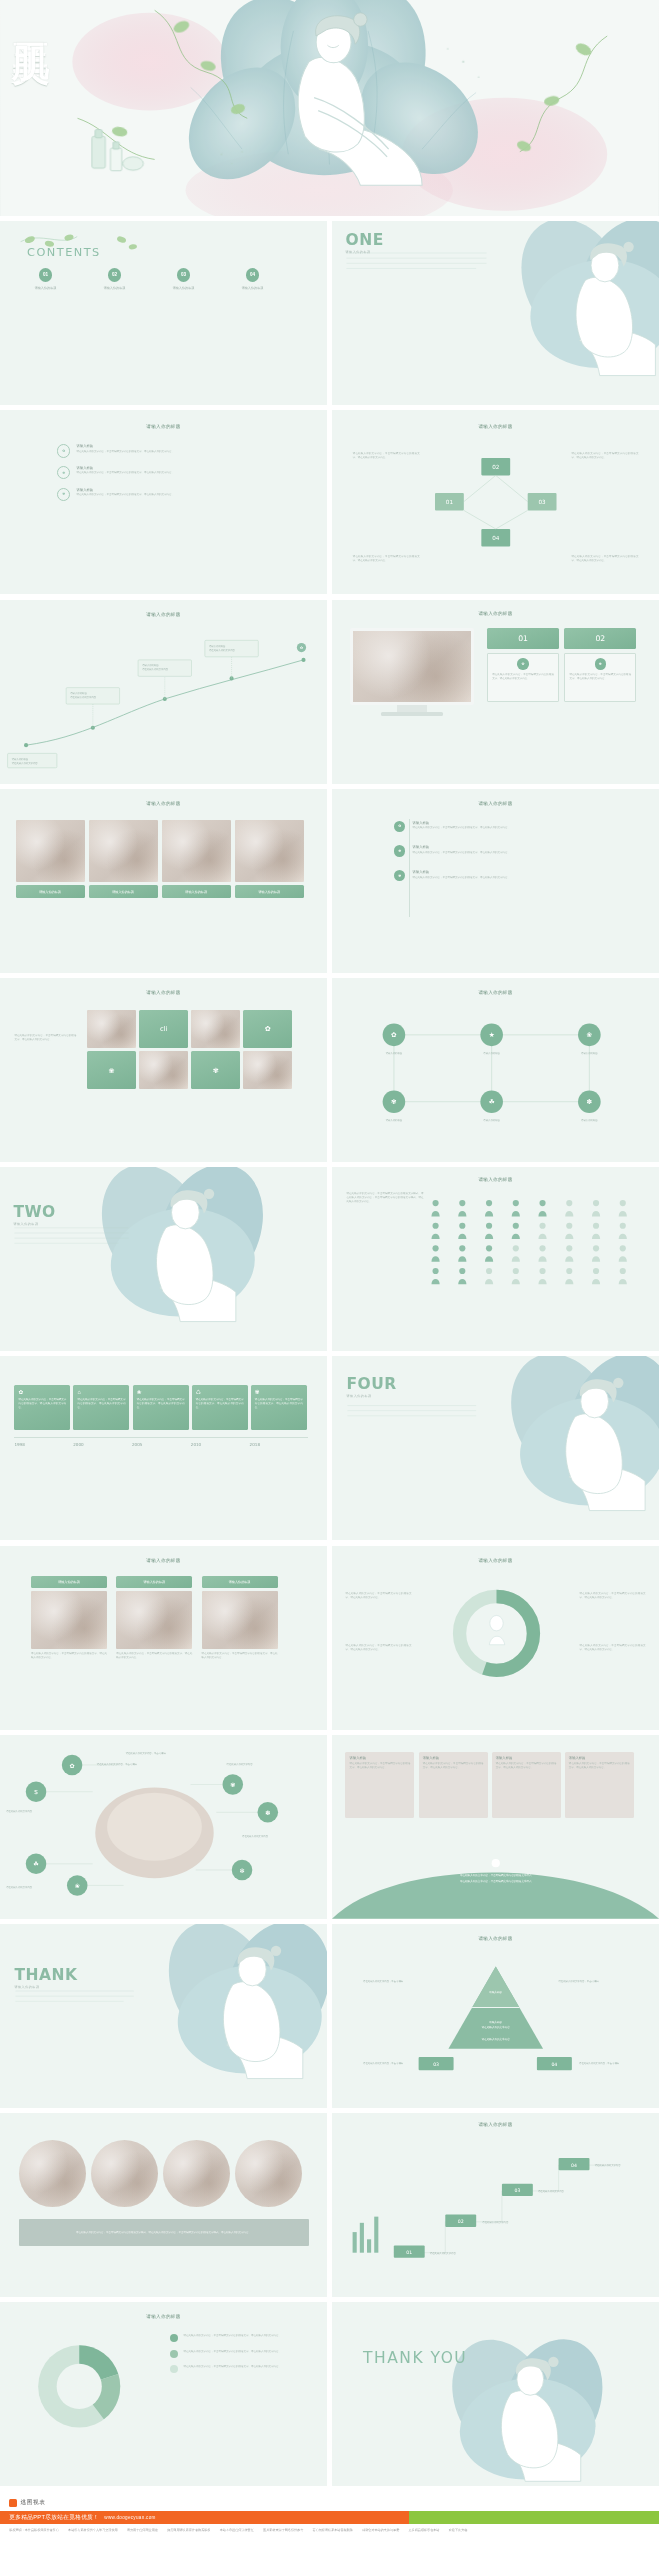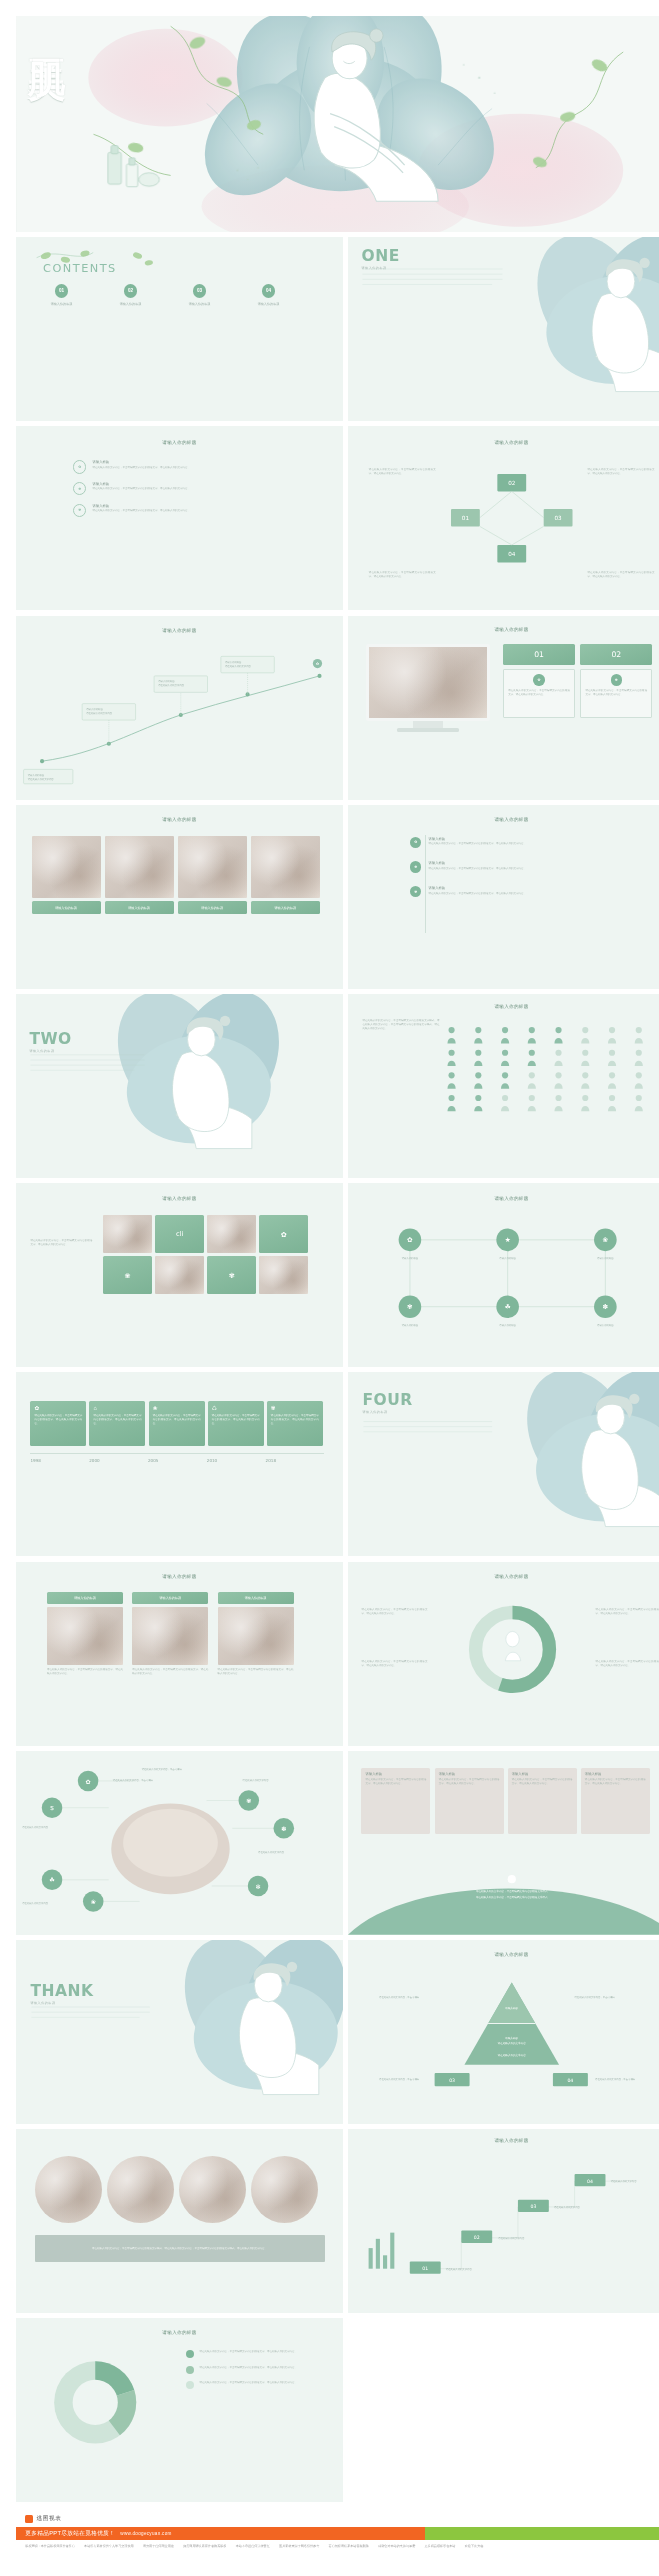--- a/index.html
+++ b/index.html
@@ -11,21 +11,21 @@
   body {
     width: 659px;
     height: 2782px;
     position: relative;
     overflow: hidden;
   }
   .deck {
     display: flex;
     flex-direction: column;
     gap: 5.2px;
-    padding: 16px;
+    padding: 0;
   }
   .row {
     display: flex;
     gap: 5.2px;
     width: 659px;
   }
   .half {
     position: relative;
     width: 327px;
     height: 184px;
@@ -486,193 +486,20 @@
             <div style="font-size:3.3px;color:#7f958c">请输入标题</div>
             <div class="lorem-sm" style="margin-top:1.5px">请在此输入你的文字内容，单击可编辑文字内容的段落文字。请在此输入你的文字内容。</div>
           </div>
         </div>
       </div>
     </div>
   </div>
 
   <div class="row">
     <div class="half">
-      <svg width="327" height="184" style="position:absolute;left:0;top:0" viewBox="0 0 635 357">
-        <rect width="635" height="357" fill="#eef5f2"></rect>
-        <g opacity=".85">
-          <ellipse cx="300" cy="120" rx="95" ry="130" fill="#b9d5d8" transform="rotate(-25 300 120)"></ellipse>
-          <ellipse cx="410" cy="120" rx="95" ry="130" fill="#a9cbd0" transform="rotate(22 410 120)"></ellipse>
-          <ellipse cx="355" cy="185" rx="140" ry="105" fill="#bcd9dc" transform="rotate(-5 355 185)"></ellipse>
-        </g>
-        <g>
-          <path d="M335 218 C 375 208 430 218 458 243 L 458 300 L 350 300 C 345 272 330 243 310 235 Z" fill="#fff" stroke="#cbdedb" stroke-width="1.6"></path>
-          <path d="M322 118 C 300 153 298 201 316 241 C 336 271 382 275 402 253 C 420 231 416 178 398 145 C 382 118 346 103 322 118 Z" fill="#fff" stroke="#cbdedb" stroke-width="1.6"></path>
-          <ellipse cx="360" cy="88" rx="27" ry="32" fill="#fff" stroke="#cbdedb" stroke-width="1.6"></ellipse>
-          <path d="M332 78 C 326 48 362 38 390 50 C 408 58 404 82 396 90 C 392 68 370 58 348 66 Z" fill="#d3e1dd"></path>
-          <circle cx="406" cy="52" r="10" fill="#d3e1dd"></circle>
-        </g>
-        <g stroke="#b9d4c8" stroke-width=".8" opacity=".6">
-          <path d="M28 118 H 250 M28 128 H 250 M28 138 H 250 M28 148 H 230"></path>
-        </g>
-      </svg>
-      <div style="position:absolute;left:13.4px;top:36px">
-        <div class="sec-en">TWO</div>
-        <div style="font-size:3.1px;color:#a5b6b0;letter-spacing:0.5px;margin-top:1px">请输入你的标题</div>
-      </div>
-    </div>
-
-    <div class="half">
-      <div style="position:absolute;left:0;right:0;top:10.3px;text-align:center" class="ttl">请输入你的标题</div>
-      <div style="position:absolute;left:14.4px;top:25px;width:77px" class="lorem-sm">请在此输入你的文字内容，单击可编辑文字内容的段落文字样式。请在此输入你的文字内容，单击可编辑文字内容的段落文字样式。请在此输入你的文字内容。</div>
-      <svg width="222" height="108" style="position:absolute;left:98px;top:32px" viewBox="0 0 430 210">
-        <g fill="#8fbfa9">
-          <g id="p"></g>
-        </g>
-        <g>
-
-          <g fill="#8fbfa9">
-            <g transform="translate(0,0)">
-                <circle cx="10" cy="8" r="6"></circle>
-                <path d="M2 34 C2 20 18 20 18 34 Z"></path>
-              </g>
-            <g transform="translate(52,0)">
-                <circle cx="10" cy="8" r="6"></circle>
-                <path d="M2 34 C2 20 18 20 18 34 Z"></path>
-              </g>
-            <g transform="translate(104,0)">
-                <circle cx="10" cy="8" r="6"></circle>
-                <path d="M2 34 C2 20 18 20 18 34 Z"></path>
-              </g>
-            <g transform="translate(156,0)">
-                <circle cx="10" cy="8" r="6"></circle>
-                <path d="M2 34 C2 20 18 20 18 34 Z"></path>
-              </g>
-            <g transform="translate(208,0)">
-                <circle cx="10" cy="8" r="6"></circle>
-                <path d="M2 34 C2 20 18 20 18 34 Z"></path>
-              </g>
-            <g transform="translate(260,0)" fill="#c9ded4">
-                <circle cx="10" cy="8" r="6"></circle>
-                <path d="M2 34 C2 20 18 20 18 34 Z"></path>
-              </g>
-            <g transform="translate(312,0)" fill="#c9ded4">
-                <circle cx="10" cy="8" r="6"></circle>
-                <path d="M2 34 C2 20 18 20 18 34 Z"></path>
-              </g>
-            <g transform="translate(364,0)" fill="#c9ded4">
-                <circle cx="10" cy="8" r="6"></circle>
-                <path d="M2 34 C2 20 18 20 18 34 Z"></path>
-              </g>
-
-            <g transform="translate(0,44)">
-                <circle cx="10" cy="8" r="6"></circle>
-                <path d="M2 34 C2 20 18 20 18 34 Z"></path>
-              </g>
-            <g transform="translate(52,44)">
-                <circle cx="10" cy="8" r="6"></circle>
-                <path d="M2 34 C2 20 18 20 18 34 Z"></path>
-              </g>
-            <g transform="translate(104,44)">
-                <circle cx="10" cy="8" r="6"></circle>
-                <path d="M2 34 C2 20 18 20 18 34 Z"></path>
-              </g>
-            <g transform="translate(156,44)">
-                <circle cx="10" cy="8" r="6"></circle>
-                <path d="M2 34 C2 20 18 20 18 34 Z"></path>
-              </g>
-            <g transform="translate(208,44)" fill="#c9ded4">
-                <circle cx="10" cy="8" r="6"></circle>
-                <path d="M2 34 C2 20 18 20 18 34 Z"></path>
-              </g>
-            <g transform="translate(260,44)" fill="#c9ded4">
-                <circle cx="10" cy="8" r="6"></circle>
-                <path d="M2 34 C2 20 18 20 18 34 Z"></path>
-              </g>
-            <g transform="translate(312,44)" fill="#c9ded4">
-                <circle cx="10" cy="8" r="6"></circle>
-                <path d="M2 34 C2 20 18 20 18 34 Z"></path>
-              </g>
-            <g transform="translate(364,44)" fill="#c9ded4">
-                <circle cx="10" cy="8" r="6"></circle>
-                <path d="M2 34 C2 20 18 20 18 34 Z"></path>
-              </g>
-
-            <g transform="translate(0,88)">
-                <circle cx="10" cy="8" r="6"></circle>
-                <path d="M2 34 C2 20 18 20 18 34 Z"></path>
-              </g>
-            <g transform="translate(52,88)">
-                <circle cx="10" cy="8" r="6"></circle>
-                <path d="M2 34 C2 20 18 20 18 34 Z"></path>
-              </g>
-            <g transform="translate(104,88)">
-                <circle cx="10" cy="8" r="6"></circle>
-                <path d="M2 34 C2 20 18 20 18 34 Z"></path>
-              </g>
-            <g transform="translate(156,88)" fill="#c9ded4">
-                <circle cx="10" cy="8" r="6"></circle>
-                <path d="M2 34 C2 20 18 20 18 34 Z"></path>
-              </g>
-            <g transform="translate(208,88)" fill="#c9ded4">
-                <circle cx="10" cy="8" r="6"></circle>
-                <path d="M2 34 C2 20 18 20 18 34 Z"></path>
-              </g>
-            <g transform="translate(260,88)" fill="#c9ded4">
-                <circle cx="10" cy="8" r="6"></circle>
-                <path d="M2 34 C2 20 18 20 18 34 Z"></path>
-              </g>
-            <g transform="translate(312,88)" fill="#c9ded4">
-                <circle cx="10" cy="8" r="6"></circle>
-                <path d="M2 34 C2 20 18 20 18 34 Z"></path>
-              </g>
-            <g transform="translate(364,88)" fill="#c9ded4">
-                <circle cx="10" cy="8" r="6"></circle>
-                <path d="M2 34 C2 20 18 20 18 34 Z"></path>
-              </g>
-
-            <g transform="translate(0,132)">
-                <circle cx="10" cy="8" r="6"></circle>
-                <path d="M2 34 C2 20 18 20 18 34 Z"></path>
-              </g>
-            <g transform="translate(52,132)">
-                <circle cx="10" cy="8" r="6"></circle>
-                <path d="M2 34 C2 20 18 20 18 34 Z"></path>
-              </g>
-            <g transform="translate(104,132)" fill="#c9ded4">
-                <circle cx="10" cy="8" r="6"></circle>
-                <path d="M2 34 C2 20 18 20 18 34 Z"></path>
-              </g>
-            <g transform="translate(156,132)" fill="#c9ded4">
-                <circle cx="10" cy="8" r="6"></circle>
-                <path d="M2 34 C2 20 18 20 18 34 Z"></path>
-              </g>
-            <g transform="translate(208,132)" fill="#c9ded4">
-                <circle cx="10" cy="8" r="6"></circle>
-                <path d="M2 34 C2 20 18 20 18 34 Z"></path>
-              </g>
-            <g transform="translate(260,132)" fill="#c9ded4">
-                <circle cx="10" cy="8" r="6"></circle>
-                <path d="M2 34 C2 20 18 20 18 34 Z"></path>
-              </g>
-            <g transform="translate(312,132)" fill="#c9ded4">
-                <circle cx="10" cy="8" r="6"></circle>
-                <path d="M2 34 C2 20 18 20 18 34 Z"></path>
-              </g>
-            <g transform="translate(364,132)" fill="#c9ded4">
-                <circle cx="10" cy="8" r="6"></circle>
-                <path d="M2 34 C2 20 18 20 18 34 Z"></path>
-              </g>
-          </g>
-        </g>
-      </svg>
-    </div>
-  </div>
-
-  <div class="row">
-    <div class="half">
       <div style="position:absolute;left:0;right:0;top:12.4px;text-align:center" class="ttl">请输入你的标题</div>
       <div style="position:absolute;left:14.4px;top:56px;width:62px" class="lorem-sm">请在此输入你的文字内容，单击可编辑文字内容的段落文字。请在此输入你的文字内容。</div>
       <div style="position:absolute;left:87px;top:32px;display:grid;grid-template-columns:repeat(4,49px);grid-template-rows:38px 38px;gap:3.1px">
         <div class="photo"></div>
         <div class="card-green" style="display:flex;align-items:center;justify-content:center;font-size:6.7px;font-family:'DejaVu Sans',sans-serif">cli</div>
         <div class="photo"></div>
         <div class="card-green" style="display:flex;align-items:center;justify-content:center;font-size:7.2px">✿</div>
         <div class="card-green" style="display:flex;align-items:center;justify-content:center;font-size:7.2px">❀</div>
         <div class="photo"></div>
         <div class="card-green" style="display:flex;align-items:center;justify-content:center;font-size:7.2px">✾</div>
@@ -704,20 +531,193 @@
             <text x="310" y="195">☘</text>
             <text x="500" y="195">✽</text>
         </g>
         <g fill="#9fb3ab" font-size="4.6" text-anchor="middle">
           <text x="120" y="98">请输入你的标题</text>
             <text x="310" y="98">请输入你的标题</text>
             <text x="500" y="98">请输入你的标题</text>
           <text x="120" y="228">请输入你的标题</text>
             <text x="310" y="228">请输入你的标题</text>
             <text x="500" y="228">请输入你的标题</text>
+        </g>
+      </svg>
+    </div>
+  </div>
+
+  <div class="row">
+    <div class="half">
+      <svg width="327" height="184" style="position:absolute;left:0;top:0" viewBox="0 0 635 357">
+        <rect width="635" height="357" fill="#eef5f2"></rect>
+        <g opacity=".85">
+          <ellipse cx="300" cy="120" rx="95" ry="130" fill="#b9d5d8" transform="rotate(-25 300 120)"></ellipse>
+          <ellipse cx="410" cy="120" rx="95" ry="130" fill="#a9cbd0" transform="rotate(22 410 120)"></ellipse>
+          <ellipse cx="355" cy="185" rx="140" ry="105" fill="#bcd9dc" transform="rotate(-5 355 185)"></ellipse>
+        </g>
+        <g>
+          <path d="M335 218 C 375 208 430 218 458 243 L 458 300 L 350 300 C 345 272 330 243 310 235 Z" fill="#fff" stroke="#cbdedb" stroke-width="1.6"></path>
+          <path d="M322 118 C 300 153 298 201 316 241 C 336 271 382 275 402 253 C 420 231 416 178 398 145 C 382 118 346 103 322 118 Z" fill="#fff" stroke="#cbdedb" stroke-width="1.6"></path>
+          <ellipse cx="360" cy="88" rx="27" ry="32" fill="#fff" stroke="#cbdedb" stroke-width="1.6"></ellipse>
+          <path d="M332 78 C 326 48 362 38 390 50 C 408 58 404 82 396 90 C 392 68 370 58 348 66 Z" fill="#d3e1dd"></path>
+          <circle cx="406" cy="52" r="10" fill="#d3e1dd"></circle>
+        </g>
+        <g stroke="#b9d4c8" stroke-width=".8" opacity=".6">
+          <path d="M28 118 H 250 M28 128 H 250 M28 138 H 250 M28 148 H 230"></path>
+        </g>
+      </svg>
+      <div style="position:absolute;left:13.4px;top:36px">
+        <div class="sec-en">TWO</div>
+        <div style="font-size:3.1px;color:#a5b6b0;letter-spacing:0.5px;margin-top:1px">请输入你的标题</div>
+      </div>
+    </div>
+
+    <div class="half">
+      <div style="position:absolute;left:0;right:0;top:10.3px;text-align:center" class="ttl">请输入你的标题</div>
+      <div style="position:absolute;left:14.4px;top:25px;width:77px" class="lorem-sm">请在此输入你的文字内容，单击可编辑文字内容的段落文字样式。请在此输入你的文字内容，单击可编辑文字内容的段落文字样式。请在此输入你的文字内容。</div>
+      <svg width="222" height="108" style="position:absolute;left:98px;top:32px" viewBox="0 0 430 210">
+        <g fill="#8fbfa9">
+          <g id="p"></g>
+        </g>
+        <g>
+
+          <g fill="#8fbfa9">
+            <g transform="translate(0,0)">
+                <circle cx="10" cy="8" r="6"></circle>
+                <path d="M2 34 C2 20 18 20 18 34 Z"></path>
+              </g>
+            <g transform="translate(52,0)">
+                <circle cx="10" cy="8" r="6"></circle>
+                <path d="M2 34 C2 20 18 20 18 34 Z"></path>
+              </g>
+            <g transform="translate(104,0)">
+                <circle cx="10" cy="8" r="6"></circle>
+                <path d="M2 34 C2 20 18 20 18 34 Z"></path>
+              </g>
+            <g transform="translate(156,0)">
+                <circle cx="10" cy="8" r="6"></circle>
+                <path d="M2 34 C2 20 18 20 18 34 Z"></path>
+              </g>
+            <g transform="translate(208,0)">
+                <circle cx="10" cy="8" r="6"></circle>
+                <path d="M2 34 C2 20 18 20 18 34 Z"></path>
+              </g>
+            <g transform="translate(260,0)" fill="#c9ded4">
+                <circle cx="10" cy="8" r="6"></circle>
+                <path d="M2 34 C2 20 18 20 18 34 Z"></path>
+              </g>
+            <g transform="translate(312,0)" fill="#c9ded4">
+                <circle cx="10" cy="8" r="6"></circle>
+                <path d="M2 34 C2 20 18 20 18 34 Z"></path>
+              </g>
+            <g transform="translate(364,0)" fill="#c9ded4">
+                <circle cx="10" cy="8" r="6"></circle>
+                <path d="M2 34 C2 20 18 20 18 34 Z"></path>
+              </g>
+
+            <g transform="translate(0,44)">
+                <circle cx="10" cy="8" r="6"></circle>
+                <path d="M2 34 C2 20 18 20 18 34 Z"></path>
+              </g>
+            <g transform="translate(52,44)">
+                <circle cx="10" cy="8" r="6"></circle>
+                <path d="M2 34 C2 20 18 20 18 34 Z"></path>
+              </g>
+            <g transform="translate(104,44)">
+                <circle cx="10" cy="8" r="6"></circle>
+                <path d="M2 34 C2 20 18 20 18 34 Z"></path>
+              </g>
+            <g transform="translate(156,44)">
+                <circle cx="10" cy="8" r="6"></circle>
+                <path d="M2 34 C2 20 18 20 18 34 Z"></path>
+              </g>
+            <g transform="translate(208,44)" fill="#c9ded4">
+                <circle cx="10" cy="8" r="6"></circle>
+                <path d="M2 34 C2 20 18 20 18 34 Z"></path>
+              </g>
+            <g transform="translate(260,44)" fill="#c9ded4">
+                <circle cx="10" cy="8" r="6"></circle>
+                <path d="M2 34 C2 20 18 20 18 34 Z"></path>
+              </g>
+            <g transform="translate(312,44)" fill="#c9ded4">
+                <circle cx="10" cy="8" r="6"></circle>
+                <path d="M2 34 C2 20 18 20 18 34 Z"></path>
+              </g>
+            <g transform="translate(364,44)" fill="#c9ded4">
+                <circle cx="10" cy="8" r="6"></circle>
+                <path d="M2 34 C2 20 18 20 18 34 Z"></path>
+              </g>
+
+            <g transform="translate(0,88)">
+                <circle cx="10" cy="8" r="6"></circle>
+                <path d="M2 34 C2 20 18 20 18 34 Z"></path>
+              </g>
+            <g transform="translate(52,88)">
+                <circle cx="10" cy="8" r="6"></circle>
+                <path d="M2 34 C2 20 18 20 18 34 Z"></path>
+              </g>
+            <g transform="translate(104,88)">
+                <circle cx="10" cy="8" r="6"></circle>
+                <path d="M2 34 C2 20 18 20 18 34 Z"></path>
+              </g>
+            <g transform="translate(156,88)" fill="#c9ded4">
+                <circle cx="10" cy="8" r="6"></circle>
+                <path d="M2 34 C2 20 18 20 18 34 Z"></path>
+              </g>
+            <g transform="translate(208,88)" fill="#c9ded4">
+                <circle cx="10" cy="8" r="6"></circle>
+                <path d="M2 34 C2 20 18 20 18 34 Z"></path>
+              </g>
+            <g transform="translate(260,88)" fill="#c9ded4">
+                <circle cx="10" cy="8" r="6"></circle>
+                <path d="M2 34 C2 20 18 20 18 34 Z"></path>
+              </g>
+            <g transform="translate(312,88)" fill="#c9ded4">
+                <circle cx="10" cy="8" r="6"></circle>
+                <path d="M2 34 C2 20 18 20 18 34 Z"></path>
+              </g>
+            <g transform="translate(364,88)" fill="#c9ded4">
+                <circle cx="10" cy="8" r="6"></circle>
+                <path d="M2 34 C2 20 18 20 18 34 Z"></path>
+              </g>
+
+            <g transform="translate(0,132)">
+                <circle cx="10" cy="8" r="6"></circle>
+                <path d="M2 34 C2 20 18 20 18 34 Z"></path>
+              </g>
+            <g transform="translate(52,132)">
+                <circle cx="10" cy="8" r="6"></circle>
+                <path d="M2 34 C2 20 18 20 18 34 Z"></path>
+              </g>
+            <g transform="translate(104,132)" fill="#c9ded4">
+                <circle cx="10" cy="8" r="6"></circle>
+                <path d="M2 34 C2 20 18 20 18 34 Z"></path>
+              </g>
+            <g transform="translate(156,132)" fill="#c9ded4">
+                <circle cx="10" cy="8" r="6"></circle>
+                <path d="M2 34 C2 20 18 20 18 34 Z"></path>
+              </g>
+            <g transform="translate(208,132)" fill="#c9ded4">
+                <circle cx="10" cy="8" r="6"></circle>
+                <path d="M2 34 C2 20 18 20 18 34 Z"></path>
+              </g>
+            <g transform="translate(260,132)" fill="#c9ded4">
+                <circle cx="10" cy="8" r="6"></circle>
+                <path d="M2 34 C2 20 18 20 18 34 Z"></path>
+              </g>
+            <g transform="translate(312,132)" fill="#c9ded4">
+                <circle cx="10" cy="8" r="6"></circle>
+                <path d="M2 34 C2 20 18 20 18 34 Z"></path>
+              </g>
+            <g transform="translate(364,132)" fill="#c9ded4">
+                <circle cx="10" cy="8" r="6"></circle>
+                <path d="M2 34 C2 20 18 20 18 34 Z"></path>
+              </g>
+          </g>
         </g>
       </svg>
     </div>
   </div>
 
   <div class="row">
     <div class="half">
       <div style="position:absolute;left:14.4px;top:29px;display:flex;gap:3.1px">
         <div class="card-green" style="width:56px;height:45px;padding:4.1px">
           <div style="font-size:5.7px;margin-bottom:2.1px">✿</div>
@@ -1012,20 +1012,38 @@
           <div style="width:8.2px;height:8.2px;border-radius:50%;background:#9cc6ae;flex:0 0 8.2px"></div>
           <div class="lorem-sm" style="width:129px">请在此输入你的文字内容，单击可编辑文字内容的段落文字。请在此输入你的文字内容。</div>
         </div>
         <div style="display:flex;gap:5.2px;align-items:flex-start">
           <div style="width:8.2px;height:8.2px;border-radius:50%;background:#cfe4d9;flex:0 0 8.2px"></div>
           <div class="lorem-sm" style="width:129px">请在此输入你的文字内容，单击可编辑文字内容的段落文字。请在此输入你的文字内容。</div>
         </div>
       </div>
     </div>
 
+    <div class="half">
+      <svg width="327" height="184" style="position:absolute;left:0;top:0" viewBox="0 0 635 357">
+        <rect width="635" height="357" fill="#eef5f2"></rect>
+        <g opacity=".85">
+          <ellipse cx="330" cy="190" rx="90" ry="122" fill="#b9d5d8" transform="rotate(-25 330 190)"></ellipse>
+          <ellipse cx="430" cy="190" rx="90" ry="122" fill="#a9cbd0" transform="rotate(22 430 190)"></ellipse>
+          <ellipse cx="380" cy="246" rx="132" ry="98" fill="#bcd9dc" transform="rotate(-5 380 246)"></ellipse>
+        </g>
+        <g>
+          <path d="M360 272 C 400 262 455 272 483 297 L 483 348 L 375 348 C 370 320 355 292 335 284 Z" fill="#fff" stroke="#cbdedb" stroke-width="1.6"></path>
+          <path d="M347 178 C 325 212 323 258 341 296 C 361 326 407 330 427 308 C 445 286 441 236 423 204 C 407 178 371 163 347 178 Z" fill="#fff" stroke="#cbdedb" stroke-width="1.6"></path>
+          <ellipse cx="385" cy="150" rx="26" ry="31" fill="#fff" stroke="#cbdedb" stroke-width="1.6"></ellipse>
+          <path d="M358 140 C 352 112 386 102 414 114 C 430 122 426 144 418 152 C 414 130 394 120 372 128 Z" fill="#d3e1dd"></path>
+          <circle cx="430" cy="116" r="10" fill="#d3e1dd"></circle>
+        </g>
+      </svg>
+      <div class="thanks" style="position:absolute;left:31px;top:47px">THANK YOU</div>
+    </div>
   </div>
 
   <div class="footer-bar">
     <div class="brand">
       <div class="brand-mark"></div>
       <div class="brand-name">逃图视表</div>
     </div>
     <div class="ribbon">
       <span>更多精品PPT尽放站在觅格优质！</span>
       <span class="url">www.doogecyuan.com</span>

